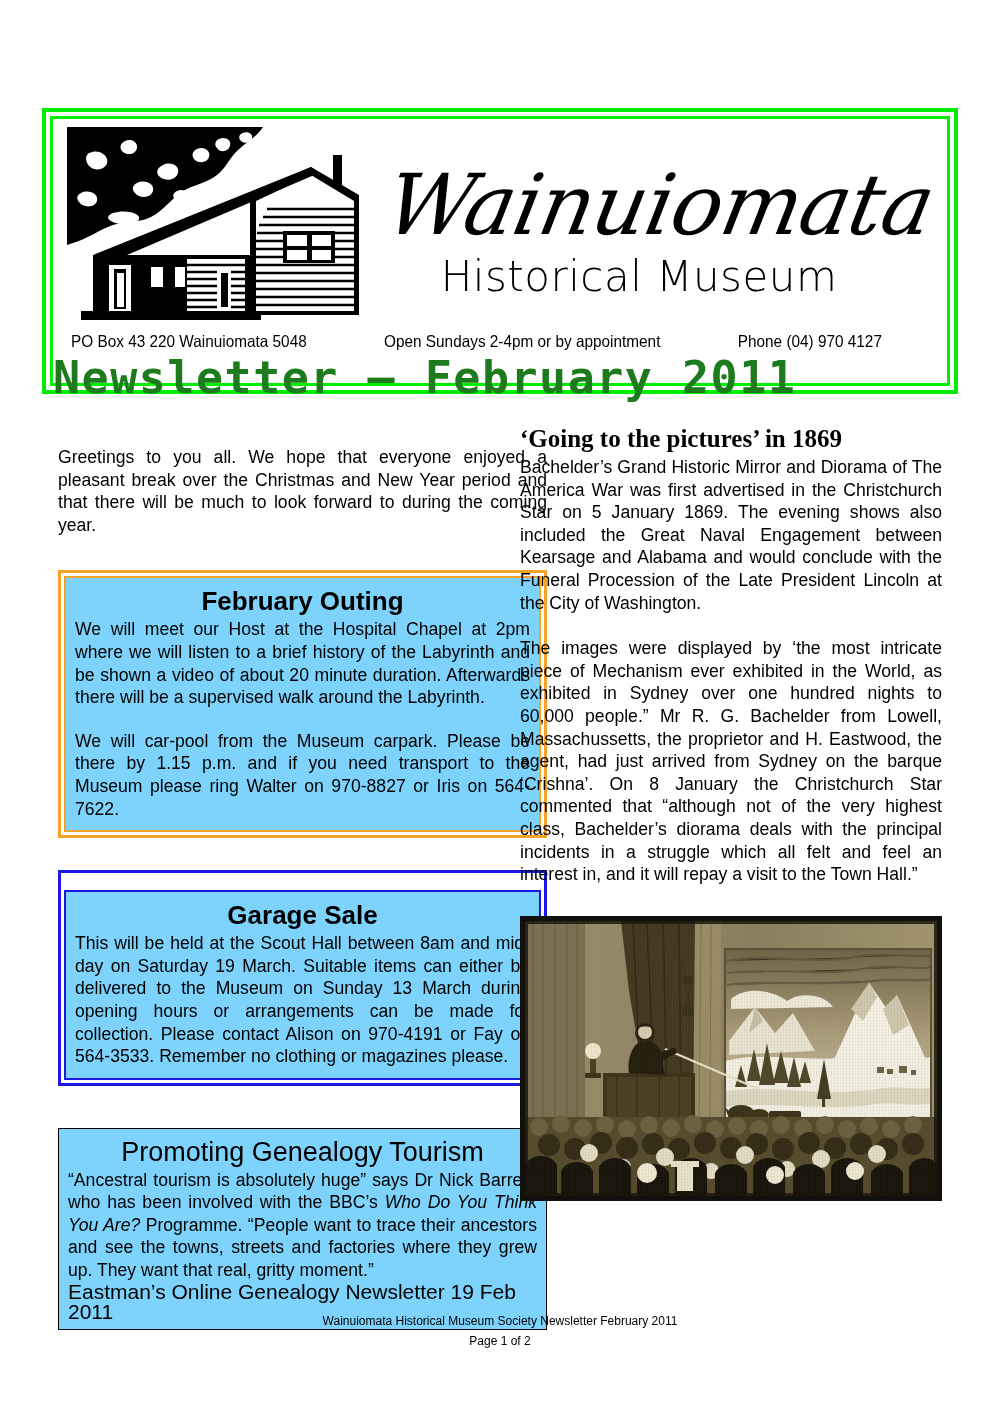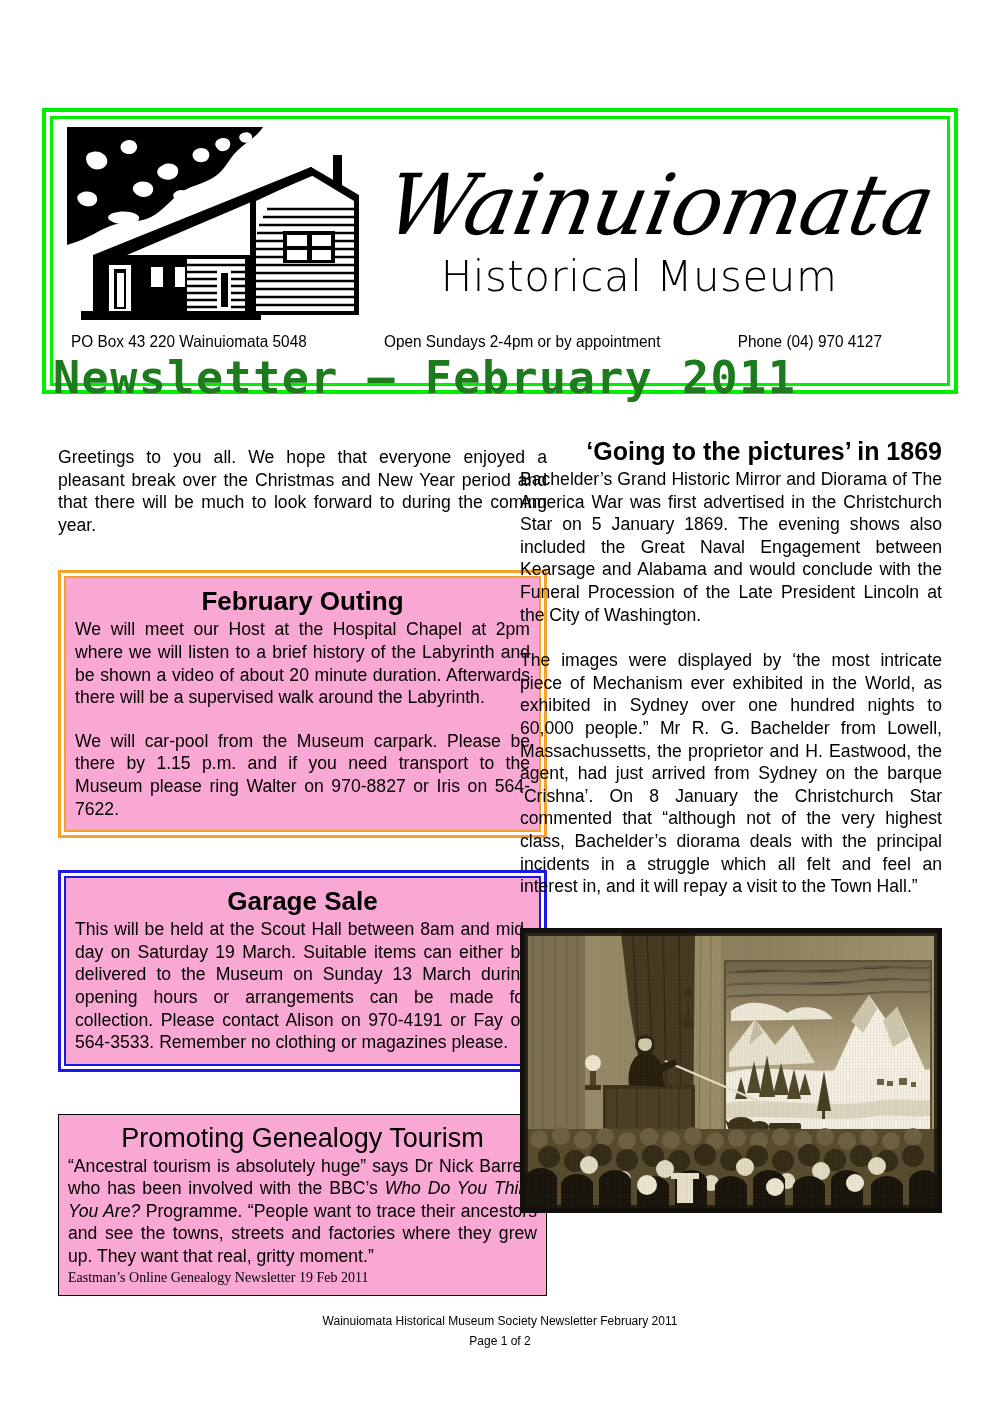--- a/index.html
+++ b/index.html
@@ -135,37 +135,38 @@
   }
   .body-text + .body-text { margin-top: 23px; }
 
   
   .box {
     box-sizing: border-box;
     background: #ffffff;
   }
   .box-inner {
     box-sizing: border-box;
-    background: #f9a8d4;
+    background: #7dd3fc;
   }
   .box-orange {
     border: 3px solid #f5a12a;
     padding: 3px;
   }
   .box-orange > .box-inner {
     border: 2px solid #f5a12a;
     padding: 7px 9px 10px 9px;
   }
   .box-blue {
     border: 3px solid #1b18e2;
     padding: 3px;
   }
   .box-blue > .box-inner {
     border: 2px solid #1b18e2;
     padding: 7px 9px 10px 9px;
+    margin-top: 14px;
   }
   .box-plain {
     border: 1.5px solid #000000;
     padding: 0;
   }
   .box-plain > .box-inner {
     border: 0;
     padding: 7px 9px 7px 9px;
   }
 
@@ -176,31 +177,31 @@
     font-size: 26px;
     line-height: 32px;
     margin: 0 0 1px 0;
   }
   .box-heading.light {
     font-weight: normal;
     font-size: 27px;
   }
 
   .section-heading {
-    font-family: Liberation Sans, sans-serif;
+    font-family: Liberation Serif, serif;
     font-weight: bold;
     font-size: 25px;
     line-height: 30px;
-    margin: 12px 0 2px 0;
-    text-align: right;
+    margin: 0 0 2px 0;
+    text-align: left;
   }
 
   .attribution {
-    font-family: Liberation Serif, serif;
-    font-size: 14px;
+    font-family: Liberation Sans, sans-serif;
+    font-size: 21px;
     line-height: 20px;
     text-align: left;
     margin: 0;
   }
   .spacer-box-1 { height: 34px; }
   .spacer-box-2 { height: 32px; }
   .spacer-para { height: 21px; }
 
   
   .figure {

